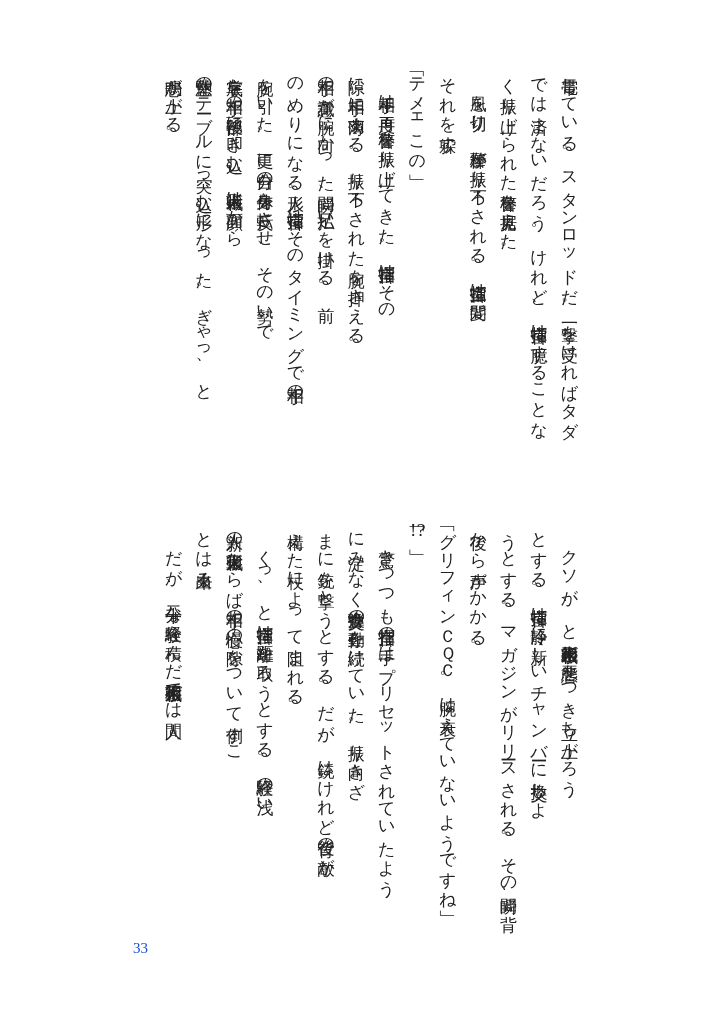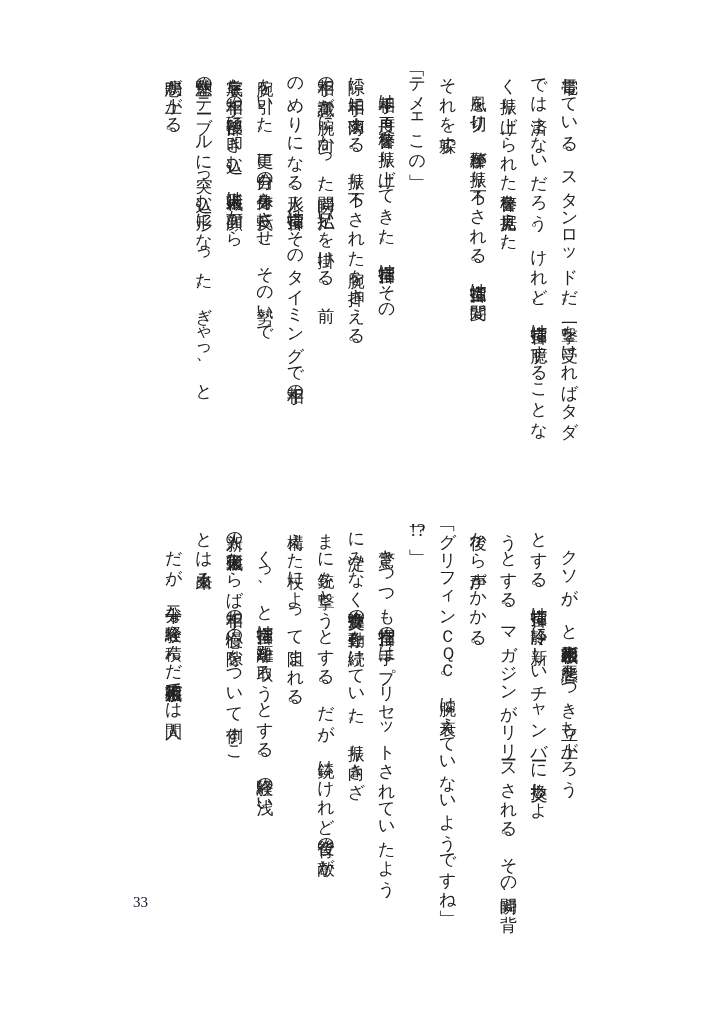--- a/index.html
+++ b/index.html
@@ -34,25 +34,25 @@
       white-space: nowrap;
       overflow: visible;
     }
     .tcy {
       text-combine-upright: all;
       -webkit-text-combine: horizontal;
     }
     .page-number {
       position: absolute;
       left: 133px;
-      top: 895px;
+      top: 941px;
       font-family: "Liberation Serif", "DejaVu Serif", serif;
       font-size: 15px;
       line-height: 15px;
-      color: #0f172a;
+      color: #1d4ed8;
     }
   </style>
 </head>
 <body>
 
 <div class="text-block top">
   <div class="col">帯電している。スタンロッドだ。一撃を受ければタダ</div>
   <div class="col">では済まないだろう。けれど、指揮官は臆することな</div>
   <div class="col">く振り上げられた警棒を見据えた。</div>
   <div class="col">　風を切り、警棒が振り下ろされる。指揮官は間一髪</div>

